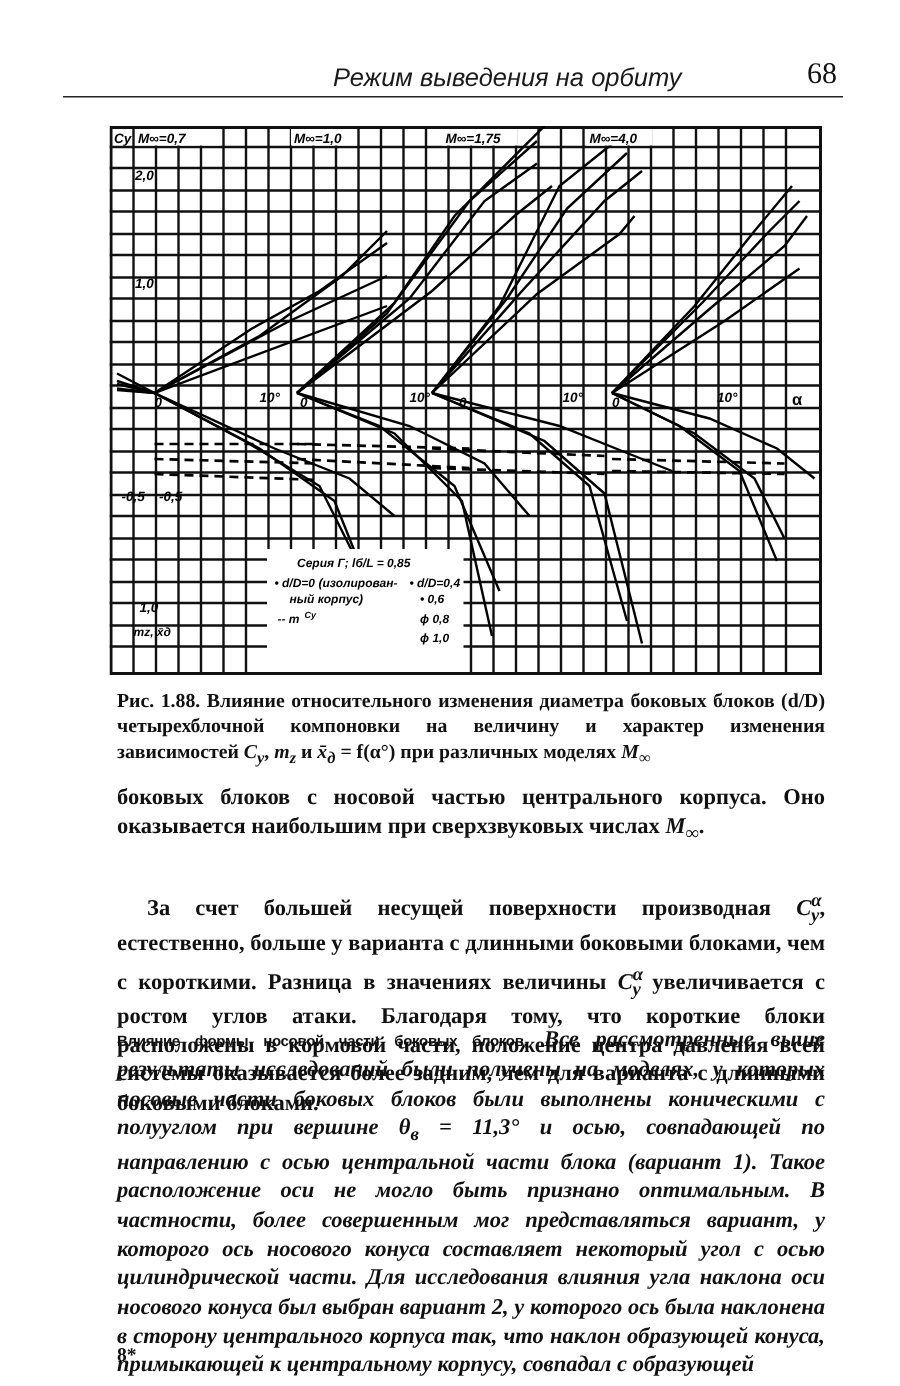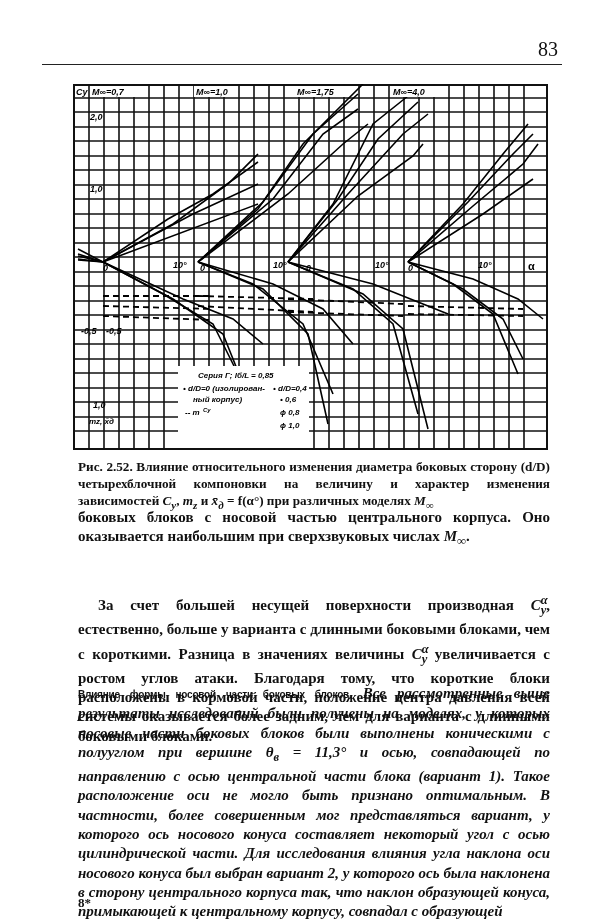--- a/index.html
+++ b/index.html
@@ -10,33 +10,34 @@
   .running-title { position: absolute; left: 180px; top: 4px; font-family: "Liberation Sans", sans-serif;
                    font-style: italic; font-size: 17px; color: #1a1a1a; }
   .page-num { position: absolute; right: 4px; top: 0px; font-size: 20px; }
   .figure { position: absolute; left: 73px; top: 84px; width: 559px; height: 366px; }
   .figure svg { width: 475px; height: 366px; display: block; }
   .caption { position: absolute; left: 78px; top: 458px; width: 472px; font-size: 13.2px;
              line-height: 17px; font-family: "Liberation Serif", serif; font-weight: bold; text-align: justify; }
   .caption .lead { font-weight: bold; }
   .body-text { position: absolute; left: 78px; width: 472px; font-size: 15px; line-height: 19.3px;
                font-weight: bold; font-family: "Liberation Serif", serif; text-align: justify; }
-  .p1 { top: 508px; }
+  .p1 { top: 523px; }
   .p2 { top: 567px; text-indent: 20px; margin-top: 24px; }
   .p3 { top: 684px; }
   .p3 .sec-head { font-family: "Liberation Sans", sans-serif; font-weight: bold; font-size: 10px; letter-spacing: -0.2px; }
   .p3 .rest { font-weight: bold; font-style: italic; }
   .signature { position: absolute; left: 78px; top: 895px; font-size: 13px; font-weight: bold; }
   .math { font-style: italic; }
 </style>
 </head>
 <body>
 
 <div class="running-head">
-  <span class="page-num">83</span>
+  <span class="running-title">Режим выведения на орбиту</span>
+  <span class="page-num">68</span>
 </div>
 
 <div class="figure">
   <svg viewBox="0 0 475 366" xmlns="http://www.w3.org/2000/svg">
     <rect x="1" y="1" width="473" height="364" fill="#fff" stroke="#111" stroke-width="2"></rect>
     <g stroke="#111" stroke-width="1.6">
 
       <line x1="16" y1="0" x2="16" y2="366"></line>
         <line x1="31" y1="0" x2="31" y2="366"></line>
       <line x1="46" y1="0" x2="46" y2="366"></line>
@@ -176,21 +177,21 @@
         <text x="112" y="331">-- m</text>
         <text x="130" y="328" font-size="6">Cy</text>
         <text x="207" y="331">ɸ 0,8</text>
         <text x="207" y="344">ɸ 1,0</text>
       </g>
     </g>
   </svg>
 </div>
 
 <div class="caption">
-  <span class="lead">Рис. 2.52.</span><span> Влияние относительного изменения диаметра боковых сторону (d/D)</span>
+  <span class="lead">Рис. 1.88.</span><span> Влияние относительного изменения диаметра боковых блоков (d/D)</span>
   <span>четырехблочной компоновки на величину и характер изменения зависимостей </span><span class="math">C</span><sub class="math">y</sub><span>,</span>
   <span class="math">m</span><sub class="math">z</sub><span> и </span><span class="math">x̄</span><sub class="math">д</sub><span> = f(α°) при различных моделях </span><span class="math">M</span><sub class="math">∞</sub>
 </div>
 
 <div class="body-text p1">
   <span>боковых блоков с носовой частью центрального корпуса. Оно оказывается наибольшим при сверхзвуковых числах </span><span class="math">M</span><sub>∞</sub><span>.</span>
 </div>
 
 <div class="body-text p2">
   <span>За счет большей несущей поверхности производная </span><span class="math">C</span><sup class="math">α</sup><sub class="math" style="margin-left:-7px">y</sub><span>, естественно, больше у варианта с длинными боковыми блоками, чем с короткими. Разница в значениях величины </span><span class="math">C</span><sup class="math">α</sup><sub class="math" style="margin-left:-7px">y</sub><span> увеличивается с ростом углов атаки. Благодаря тому, что короткие блоки расположены в кормовой части, положение центра давления всей системы оказывается более задним, чем для варианта с длинными боковыми блоками.</span>

